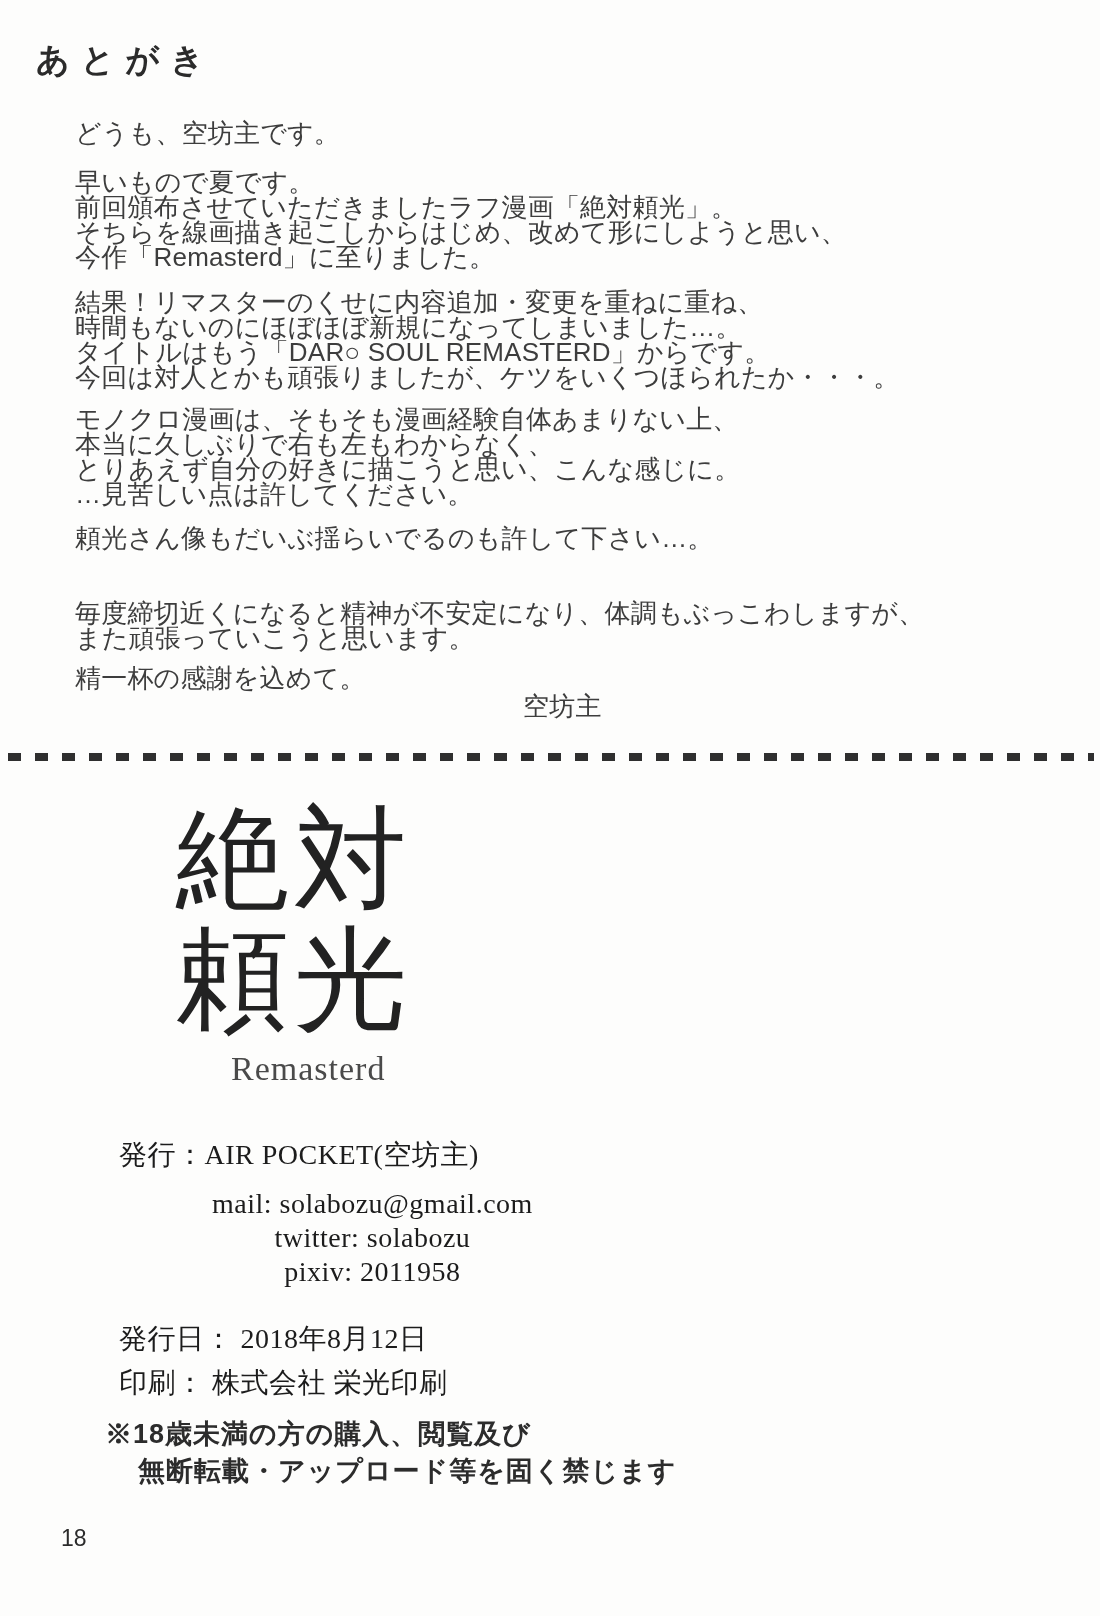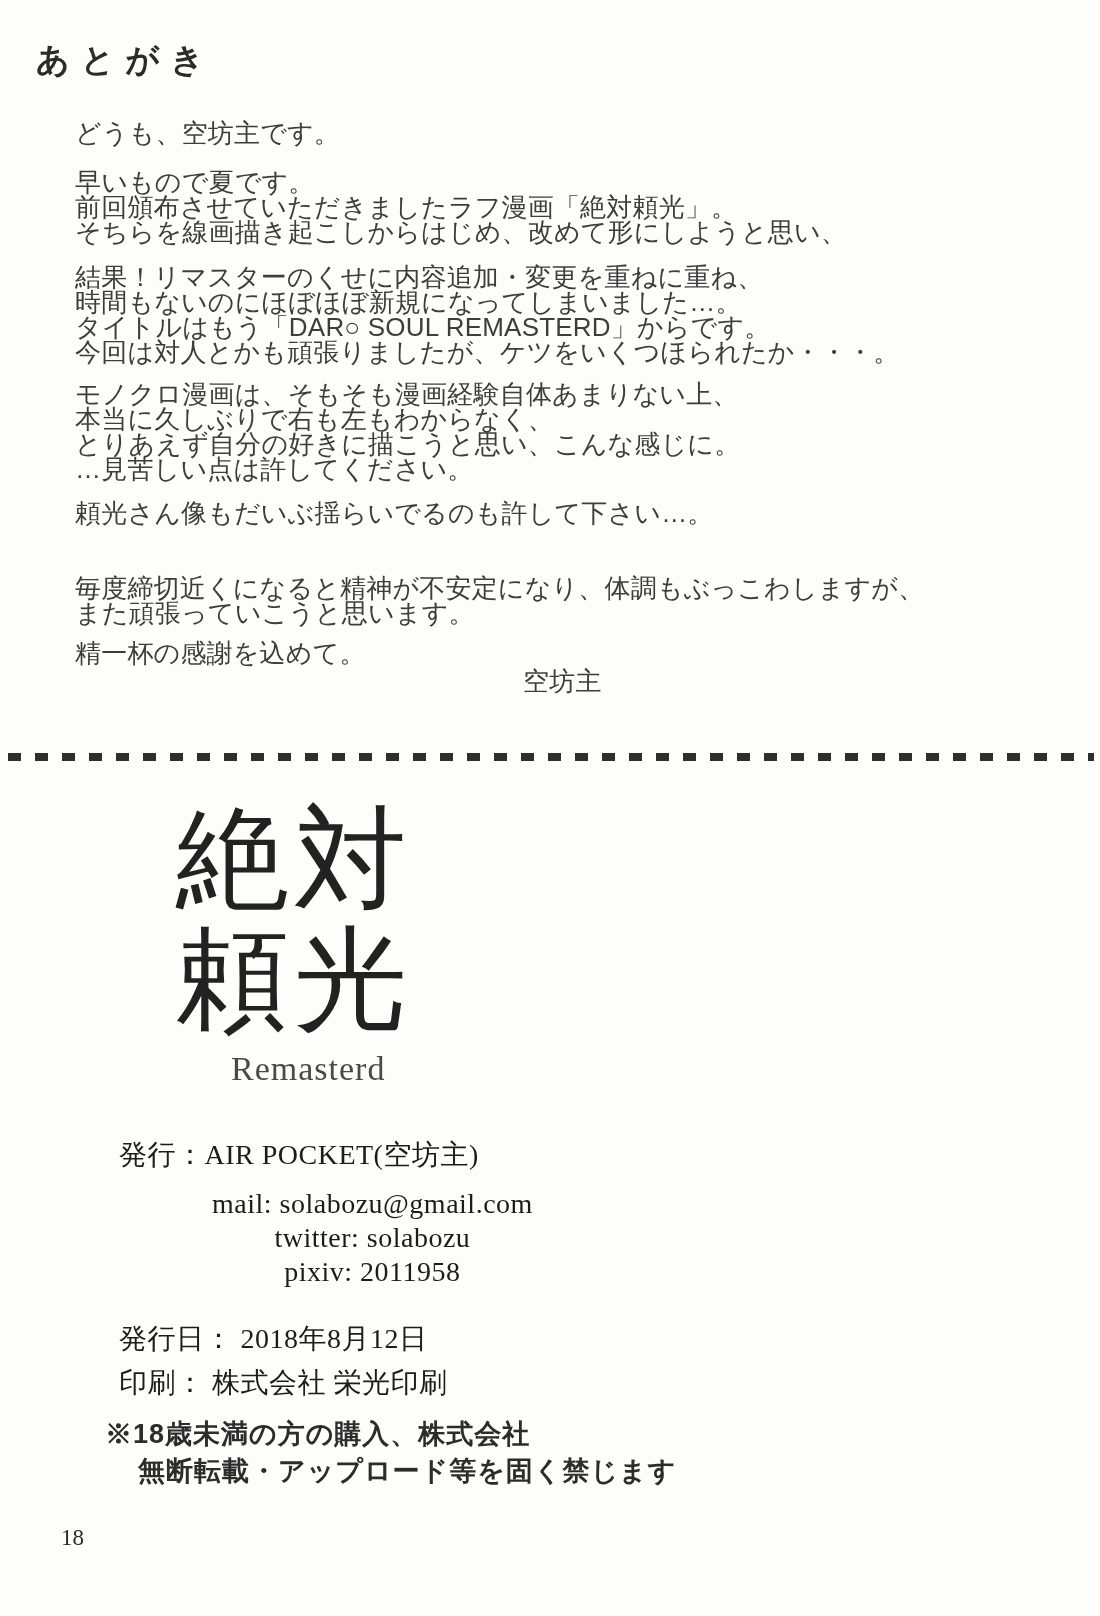--- a/index.html
+++ b/index.html
@@ -113,38 +113,39 @@
     letter-spacing: 1px;
   }
   .warning .w-line2 { margin-left: 33px; white-space: nowrap; }
   .warning .w-line1 { white-space: nowrap; }
   .page-number {
     position: absolute;
     left: 61px;
     top: 1525px;
     font-size: 23px;
     color: #2b2b2b;
-    font-family: Liberation Serif, serif;
+    font-family: Liberation Sans, sans-serif;
   }
 </style>
 </head>
 <body>
 
 <div class="page">
 
   <div class="page-title">あとがき</div>
 
   <div class="afterword">
     <div class="para p0">
       <div class="line">どうも、空坊主です。</div>
     </div>
     <div class="para p1">
       <div class="line">早いもので夏です。</div>
       <div class="line">前回頒布させていただきましたラフ漫画「絶対頼光」。</div>
       <div class="line">そちらを線画描き起こしからはじめ、改めて形にしようと思い、</div>
+      <div class="line">今作「Remasterd」に至りました。</div>
     </div>
     <div class="para p2">
       <div class="line">結果！リマスターのくせに内容追加・変更を重ねに重ね、</div>
       <div class="line">時間もないのにほぼほぼ新規になってしまいました…。</div>
       <div class="line">タイトルはもう「DAR○ SOUL REMASTERD」からです。</div>
       <div class="line">今回は対人とかも頑張りましたが、ケツをいくつほられたか・・・。</div>
     </div>
     <div class="para p3">
       <div class="line">モノクロ漫画は、そもそも漫画経験自体あまりない上、</div>
       <div class="line">本当に久しぶりで右も左もわからなく、</div>
@@ -175,19 +176,19 @@
   <div class="colophon">
     <div class="publisher">発行：AIR POCKET(空坊主)</div>
     <div class="contact">mail: solabozu@gmail.com</div>
     <div class="contact">twitter: solabozu</div>
     <div class="contact">pixiv: 2011958</div>
     <div class="publish-date">発行日： 2018年8月12日</div>
     <div class="printer">印刷： 株式会社 栄光印刷</div>
   </div>
 
   <div class="warning">
-    <div class="w-line1">※18歳未満の方の購入、株式会社</div>
+    <div class="w-line1">※18歳未満の方の購入、閲覧及び</div>
     <div class="w-line2">無断転載・アップロード等を固く禁じます</div>
   </div>
 
   <div class="page-number">18</div>
 
 </div>
 
 </body></html>

